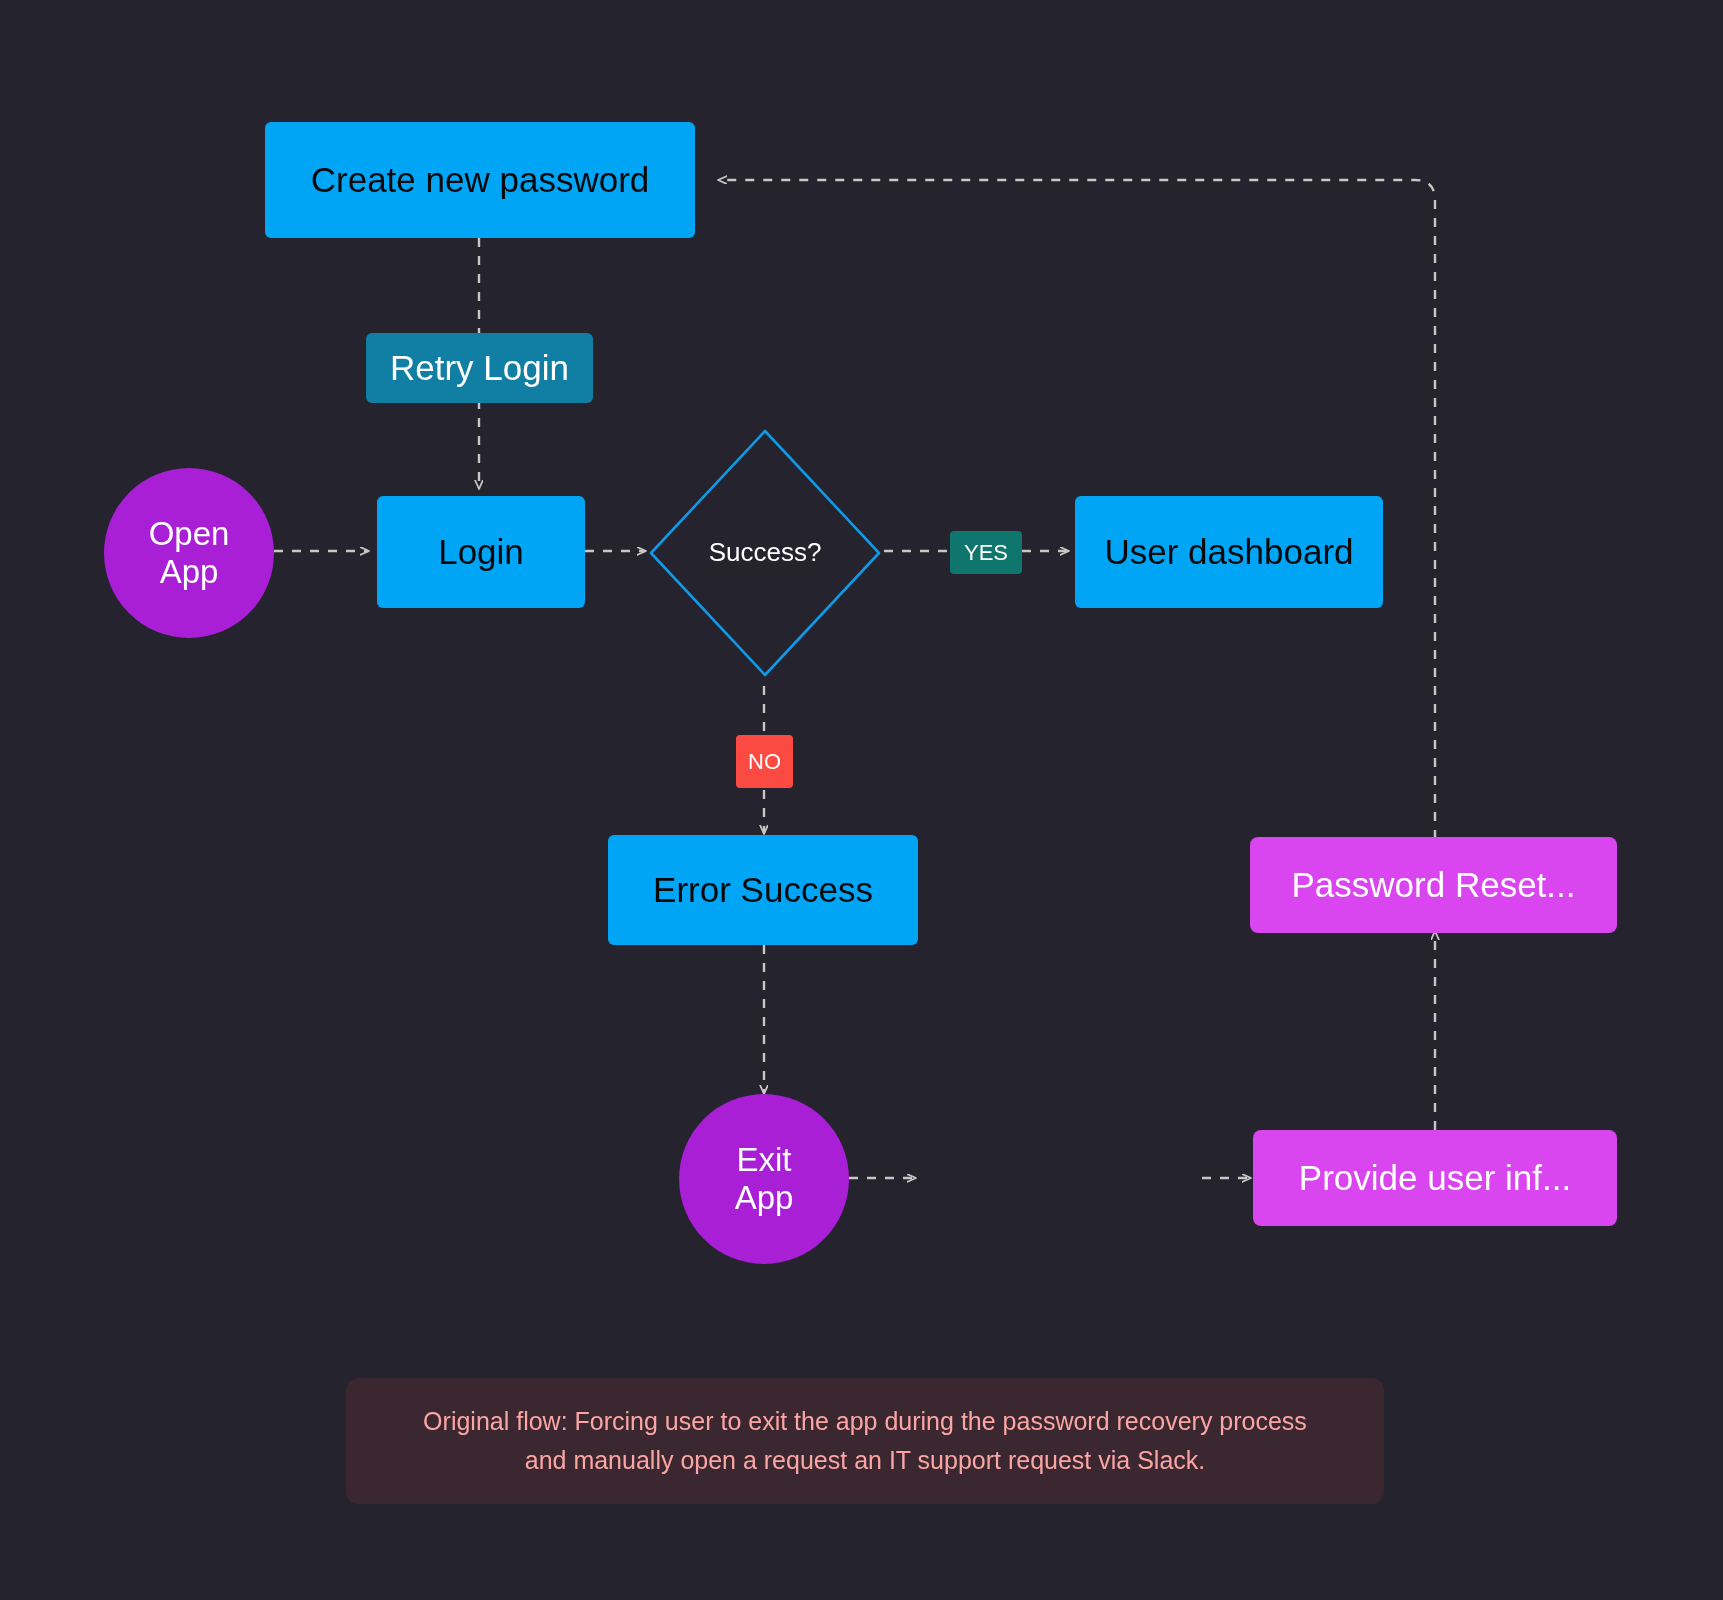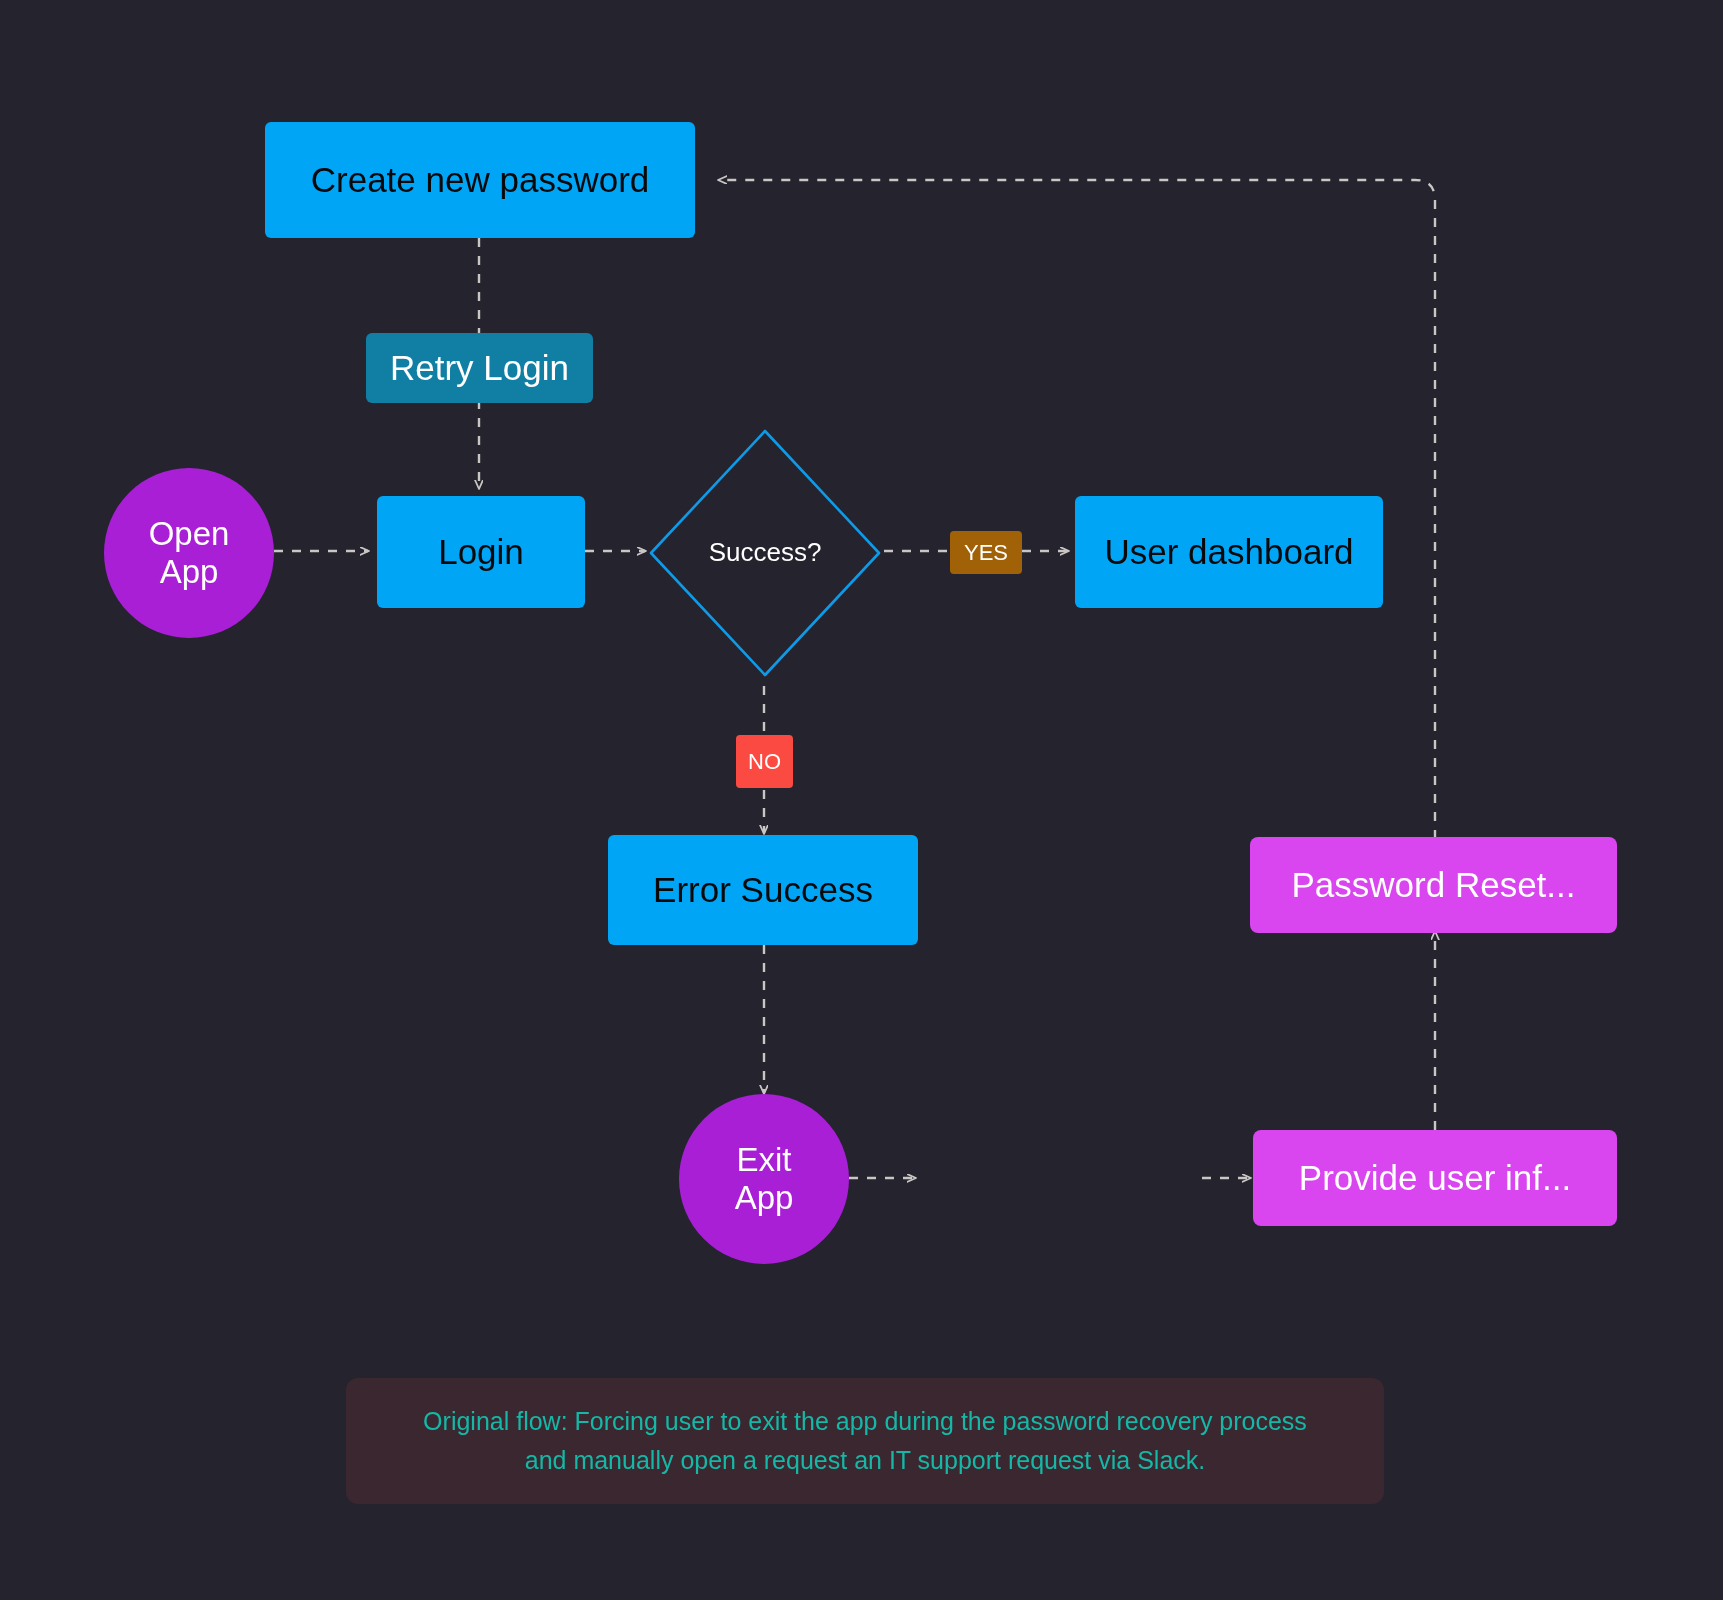--- a/index.html
+++ b/index.html
@@ -84,33 +84,33 @@
   .edge-label {
     position: absolute;
     display: flex;
     align-items: center;
     justify-content: center;
     box-sizing: border-box;
     font-size: 22px;
     color: #ffffff;
     border-radius: 4px;
   }
-  .lbl-yes { background: #a16207; }
+  .lbl-yes { background: #0f766e; }
   .lbl-no  { background: #fb4a41; align-items: center; }
   .lbl-retry {
     background: #117fa3;
     font-size: 35px;
     border-radius: 6px;
   }
 
   
   .caption {
     position: absolute;
     background: #3b2730;
-    color: #14b8a6;
+    color: #fca5a5;
     border-radius: 12px;
     font-size: 25px;
     line-height: 1.55;
     display: flex;
     align-items: center;
     justify-content: center;
     text-align: center;
     box-sizing: border-box;
     padding: 18px 34px;
   }

